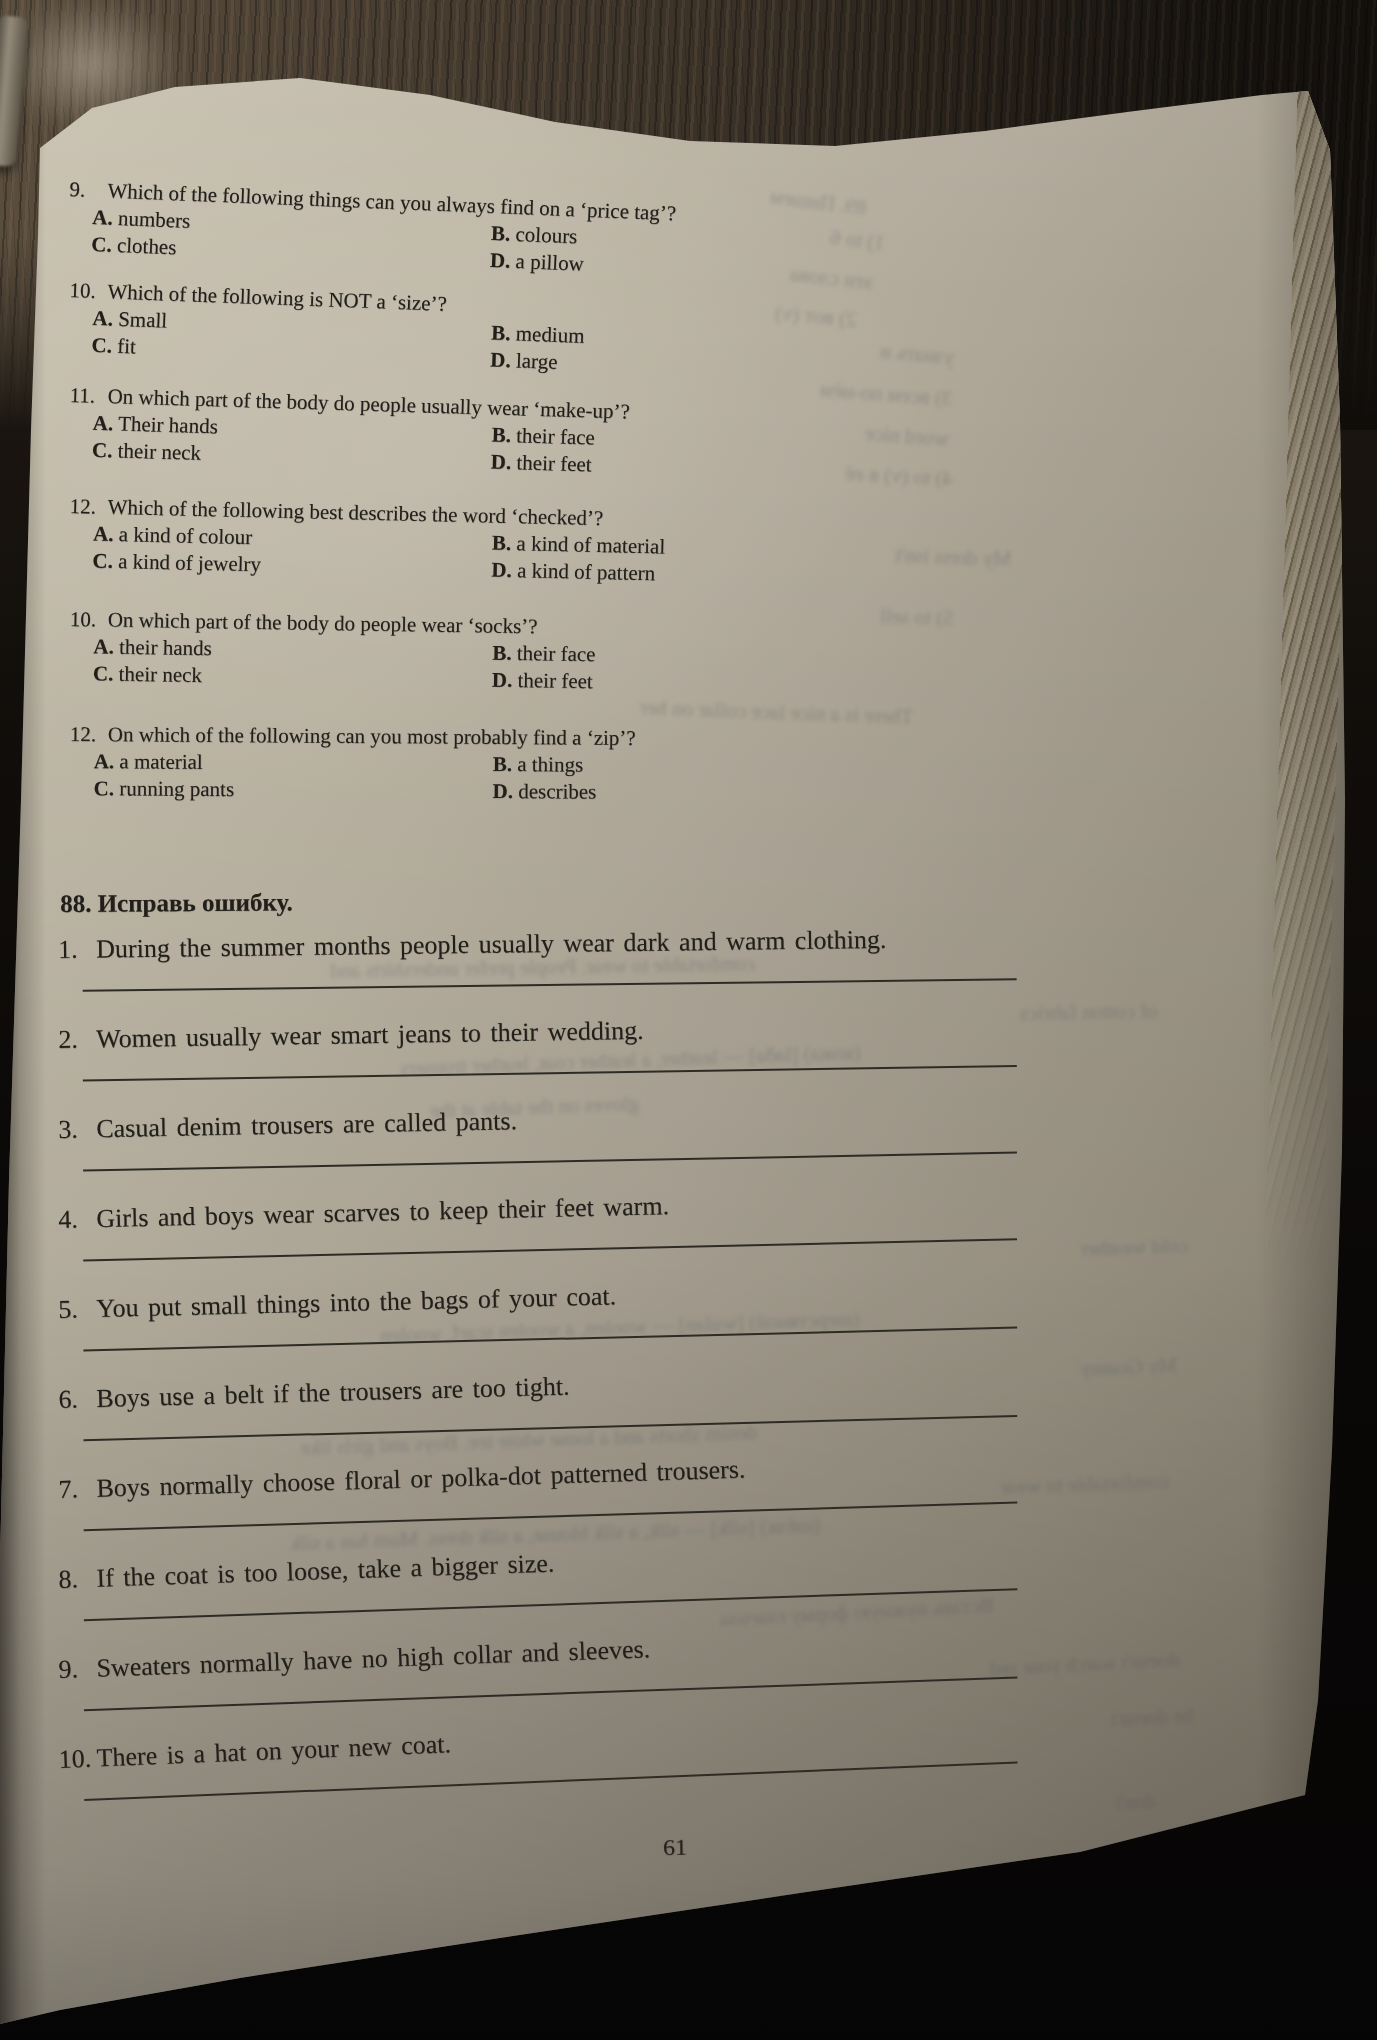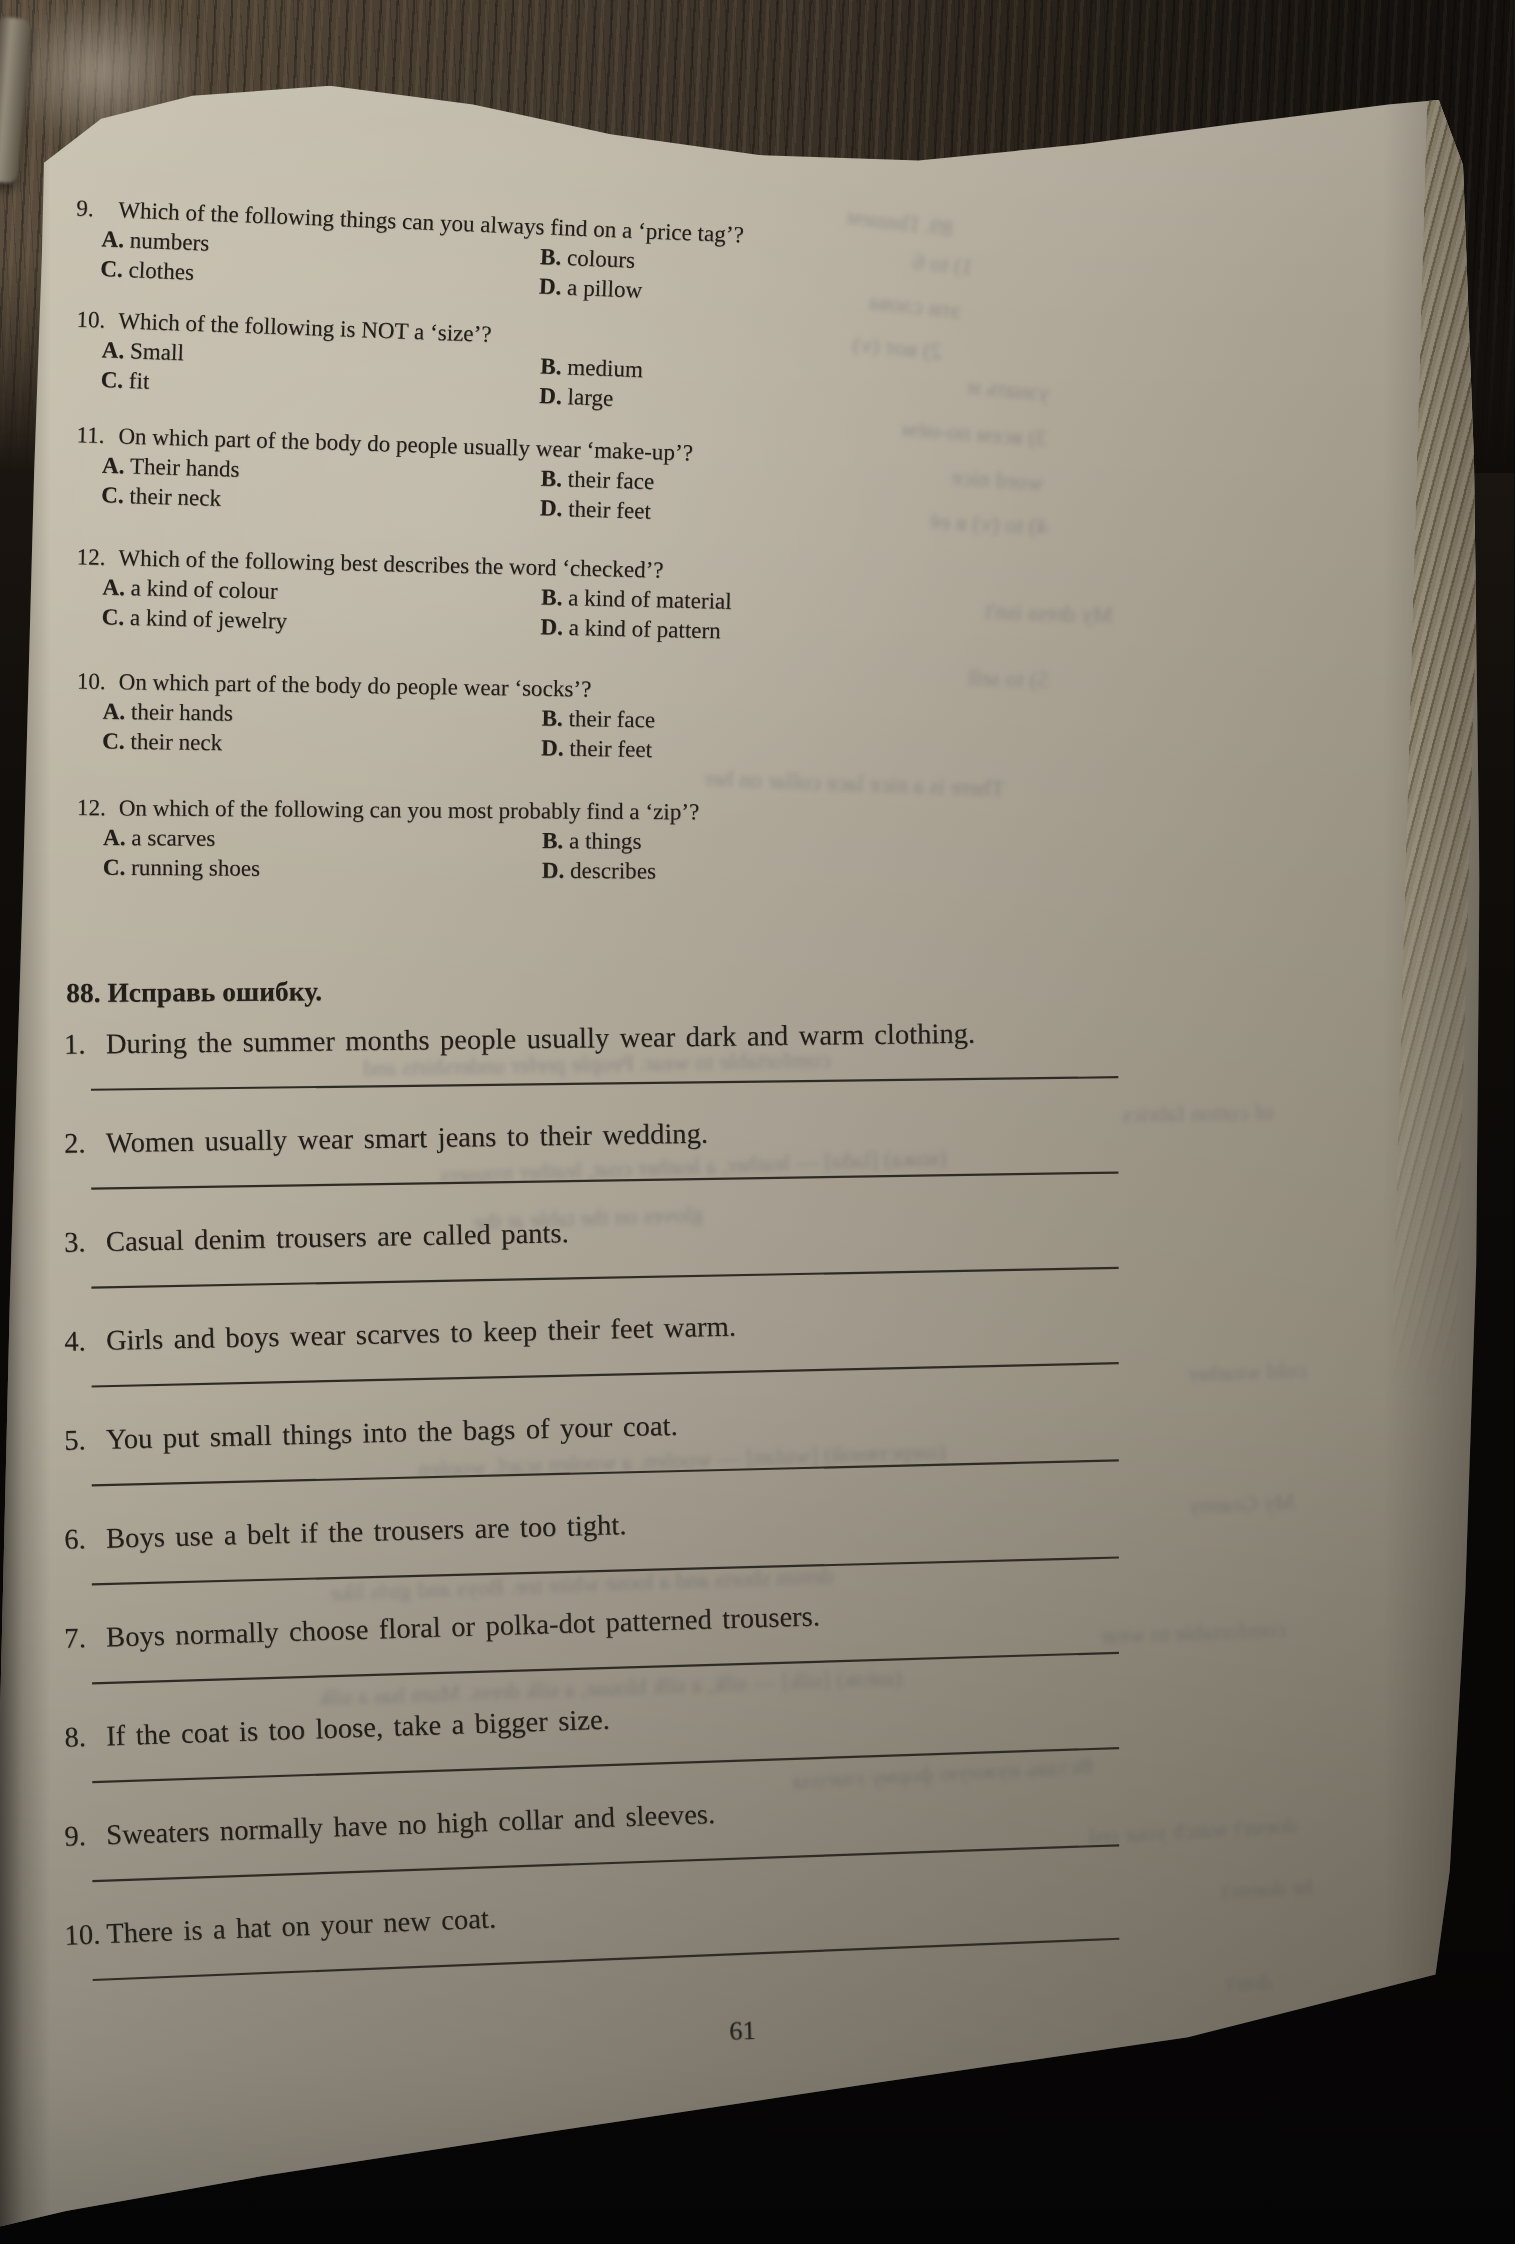--- a/index.html
+++ b/index.html
@@ -207,25 +207,25 @@
             <div class="opt"><b>D.</b> <span>their feet</span></div>
           </div>
         </div>
 
         <div class="q" style="--r:0.4deg">
           <div class="q-line">
             <span class="num">12.</span>
             <span class="q-text">On which of the following can you most probably find a ‘zip’?</span>
           </div>
           <div class="opt-row">
-            <div class="opt opt-a"><b>A.</b> <span>a scarves</span></div>
+            <div class="opt opt-a"><b>A.</b> <span>a material</span></div>
             <div class="opt"><b>B.</b> <span>a things</span></div>
           </div>
           <div class="opt-row">
-            <div class="opt opt-a"><b>C.</b> <span>running shoes</span></div>
+            <div class="opt opt-a"><b>C.</b> <span>running pants</span></div>
             <div class="opt"><b>D.</b> <span>describes</span></div>
           </div>
         </div>
 
       </div>
 
       <div class="exercise">
         <h2 class="ex-head" style="--r:-0.4deg">88. Исправь ошибку.</h2>
 
         <div class="item" style="--r:-0.7deg">

